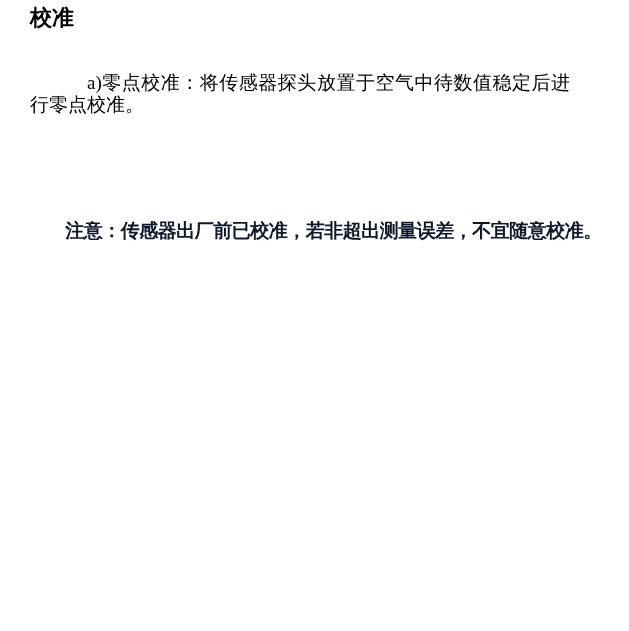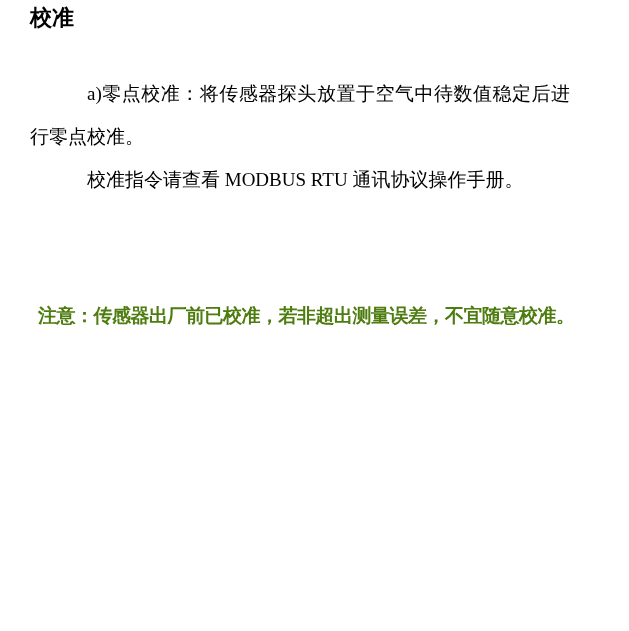--- a/index.html
+++ b/index.html
@@ -24,41 +24,41 @@
     line-height: 30px;
     color: #000000;
   }
   .content {
     margin: 39px 59px 0 30px; 
   }
   .content p {
     margin: 0;
     font-family: "Liberation Serif", "DejaVu Serif", serif;
     font-size: 19px;
-    line-height: 43px;
+    line-height: 22px;
     text-align: justify;
     text-indent: 57px; 
     color: #000000;
   }
   .bold-note {
     margin: 95px 0 0 38px;
     font-family: "Liberation Sans", "DejaVu Sans", sans-serif;
     font-weight: bold;
     font-size: 19px;
     line-height: 39px;
     letter-spacing: -0.5px;
     white-space: nowrap;
-    color: #4d7c0f;
+    color: #0f172a;
+    text-align: center;
   }
 </style>
 </head>
 <body>
 
 <div class="page">
   <h1 class="title">校准</h1>
 
   <div class="content">
     <p>a)零点校准：将传感器探头放置于空气中待数值稳定后进行零点校准。</p>
-    <p>校准指令请查看 MODBUS RTU 通讯协议操作手册。</p>
   </div>
 
   <p class="bold-note">注意：传感器出厂前已校准，若非超出测量误差，不宜随意校准。</p>
 </div>
 
 </body></html>

